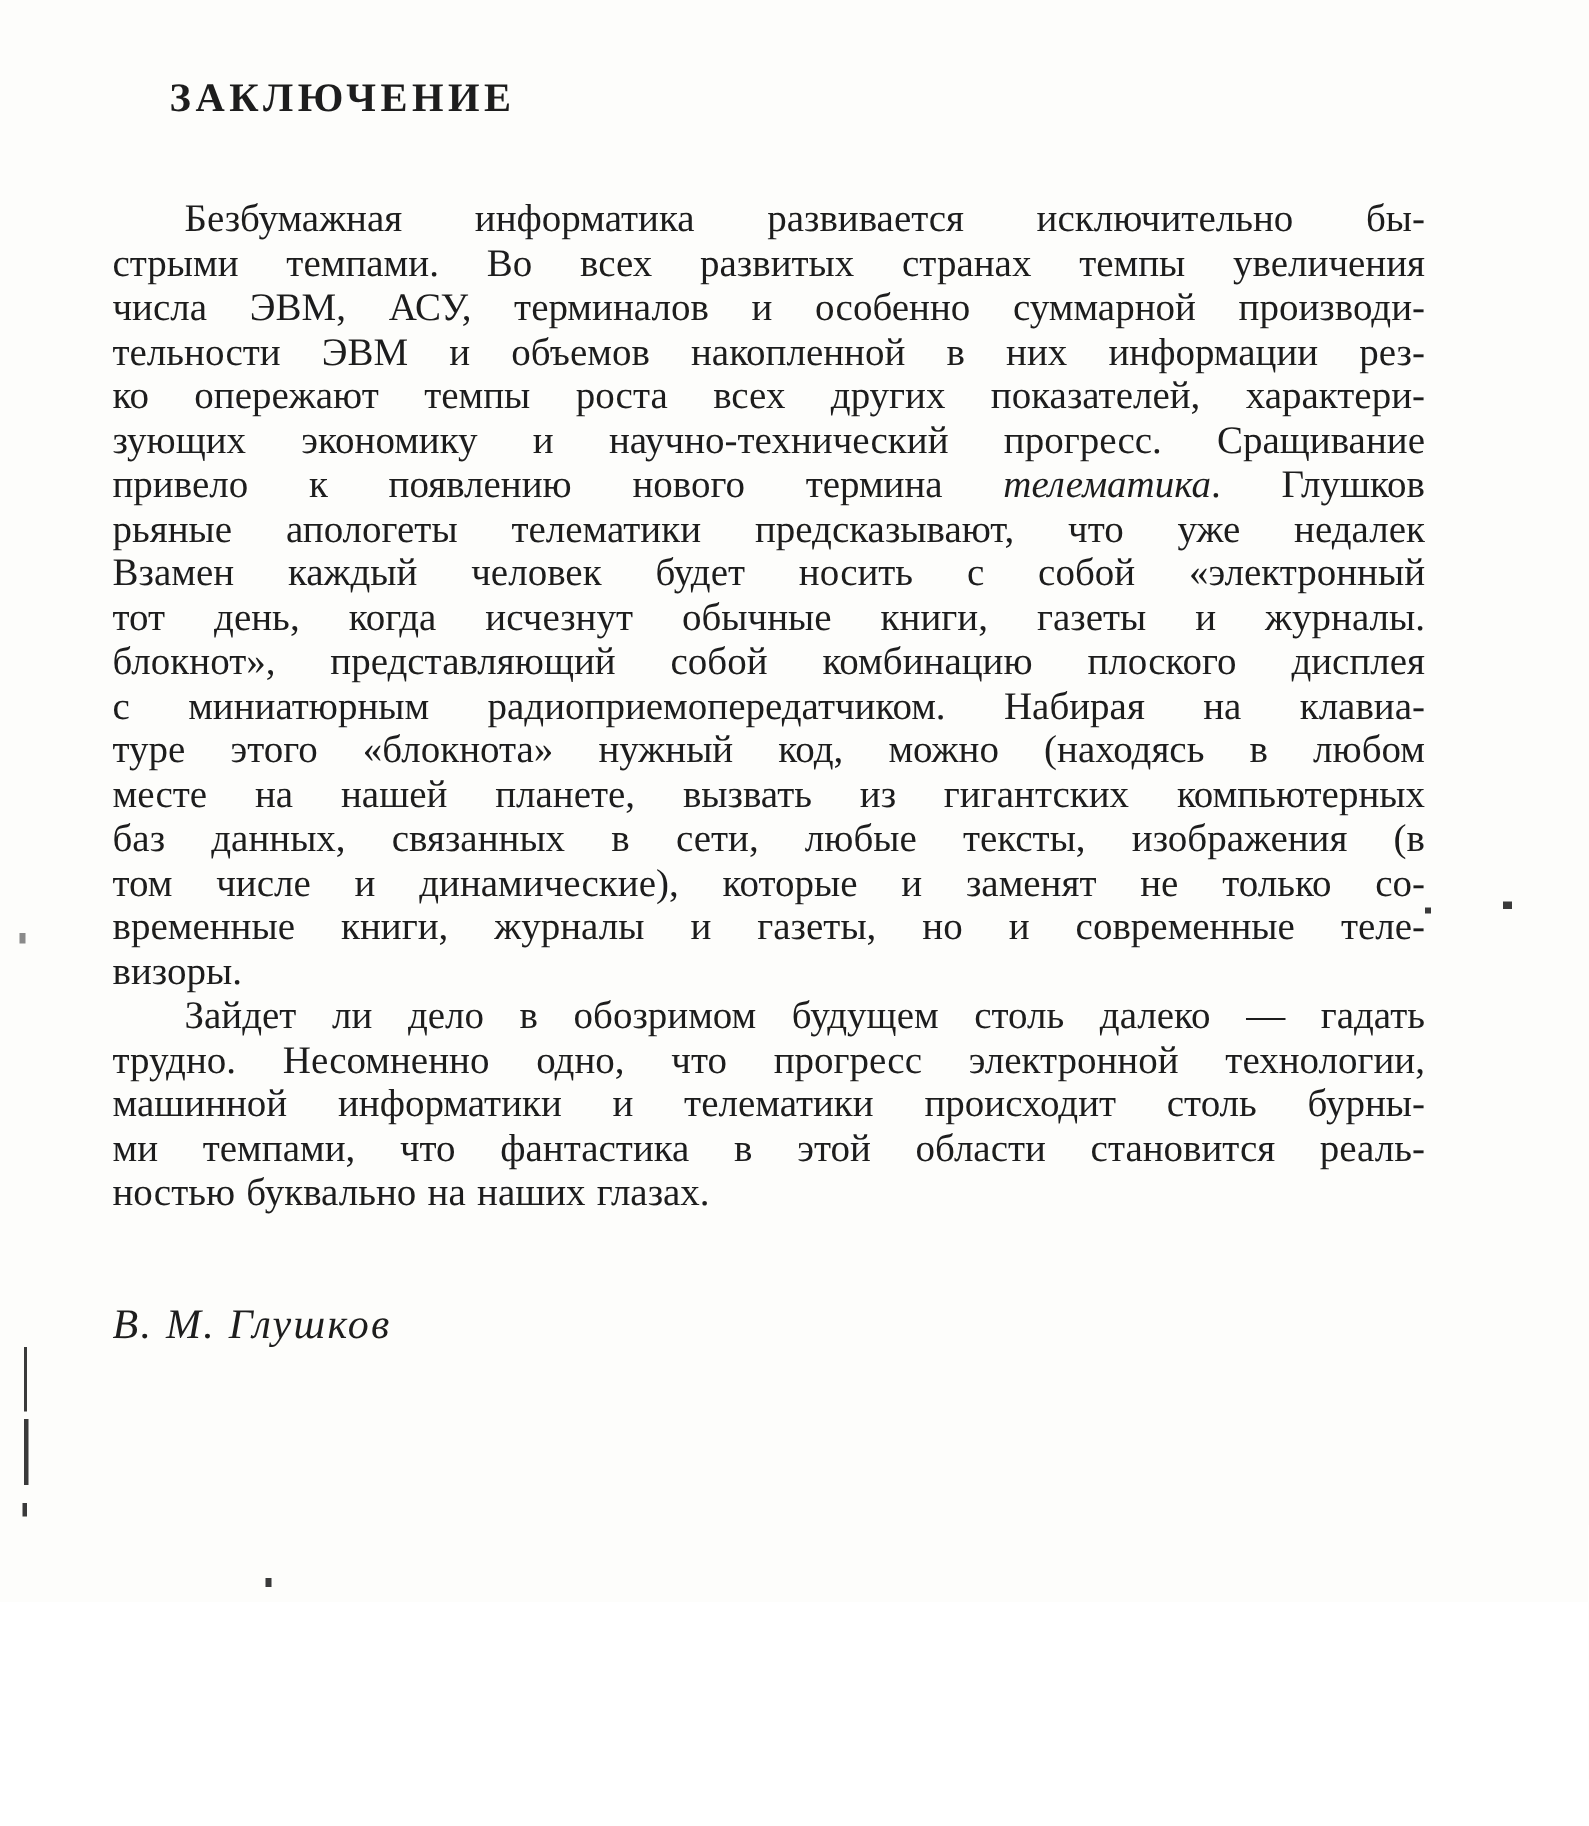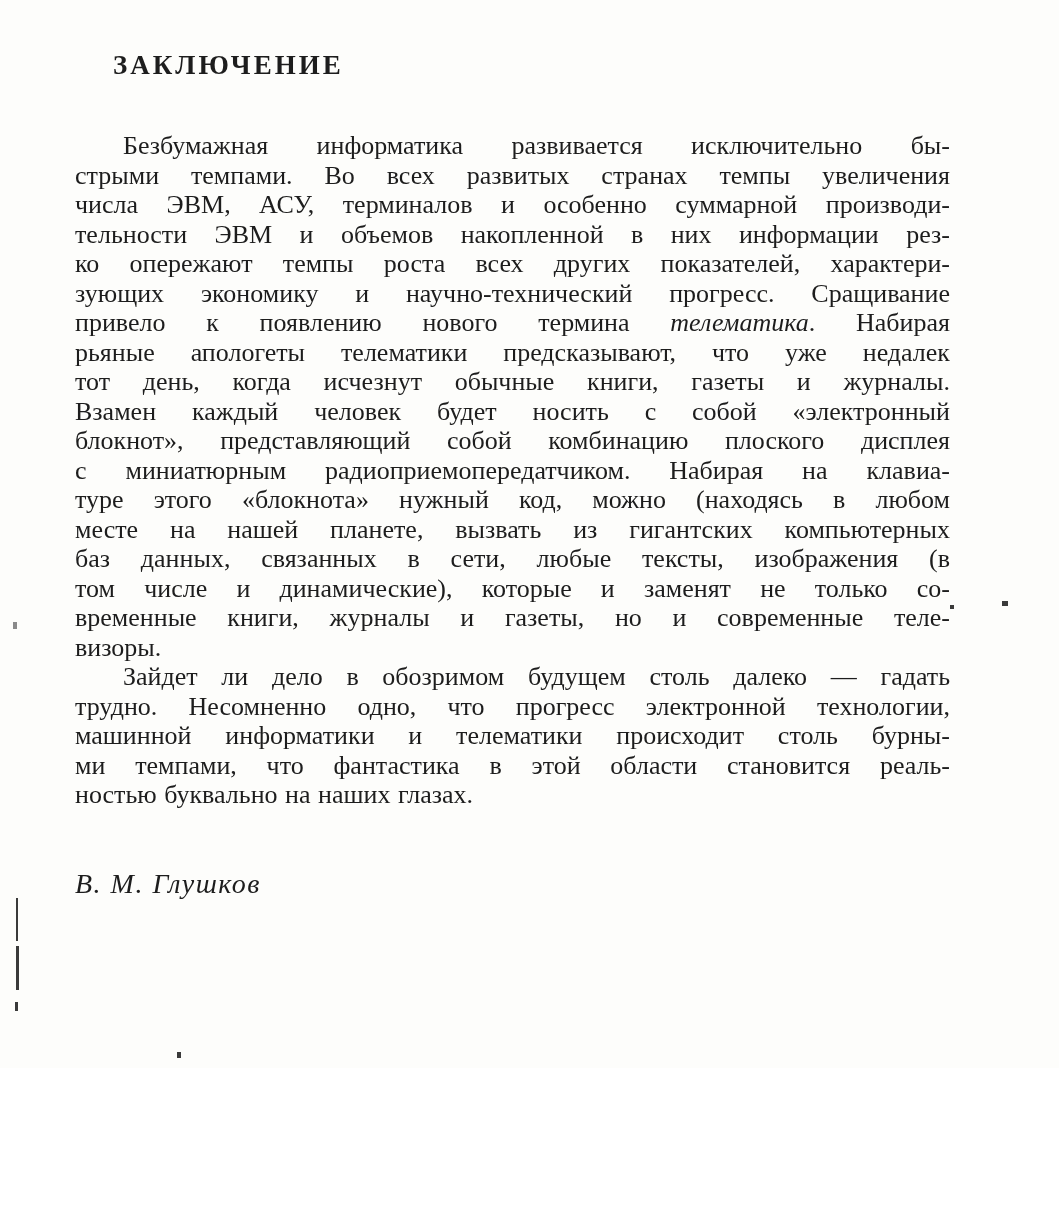--- a/index.html
+++ b/index.html
@@ -82,24 +82,24 @@
   <h1 class="title">ЗАКЛЮЧЕНИЕ</h1>
 
   <div class="body">
       <div class="paragraph">
         <div class="line just indent">Безбумажная информатика развивается исключительно бы-</div>
         <div class="line just">стрыми темпами. Во всех развитых странах темпы увеличения</div>
         <div class="line just">числа ЭВМ, АСУ, терминалов и особенно суммарной производи-</div>
         <div class="line just">тельности ЭВМ и объемов накопленной в них информации рез-</div>
         <div class="line just">ко опережают темпы роста всех других показателей, характери-</div>
         <div class="line just">зующих экономику и научно-технический прогресс. Сращивание</div>
-        <div class="line just"><span>привело к появлению нового термина </span><span class="ital">телематика</span><span>. Набирая</span></div>
+        <div class="line just"><span>привело к появлению нового термина </span><span class="ital">телематика</span><span>. Глушков</span></div>
         <div class="line just">рьяные апологеты телематики предсказывают, что уже недалек</div>
+        <div class="line just">Взамен каждый человек будет носить с собой «электронный</div>
         <div class="line just">тот день, когда исчезнут обычные книги, газеты и журналы.</div>
-        <div class="line just">Взамен каждый человек будет носить с собой «электронный</div>
         <div class="line just">блокнот», представляющий собой комбинацию плоского дисплея</div>
         <div class="line just">с миниатюрным радиоприемопередатчиком. Набирая на клавиа-</div>
         <div class="line just">туре этого «блокнота» нужный код, можно (находясь в любом</div>
         <div class="line just">месте на нашей планете, вызвать из гигантских компьютерных</div>
         <div class="line just">баз данных, связанных в сети, любые тексты, изображения (в</div>
         <div class="line just">том числе и динамические), которые и заменят не только со-</div>
         <div class="line just">временные книги, журналы и газеты, но и современные теле-</div>
         <div class="line">визоры.</div>
       </div>
       <div class="paragraph">

